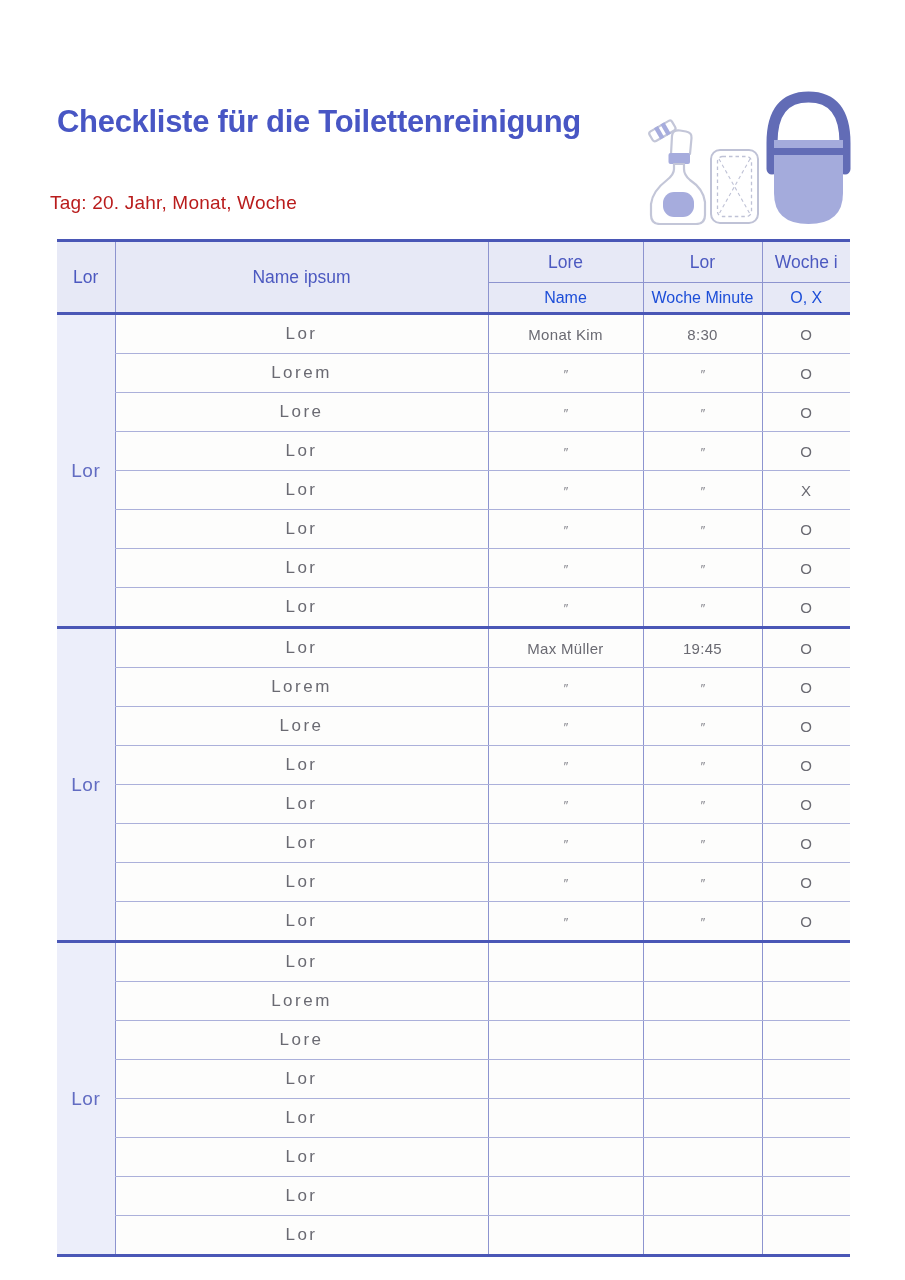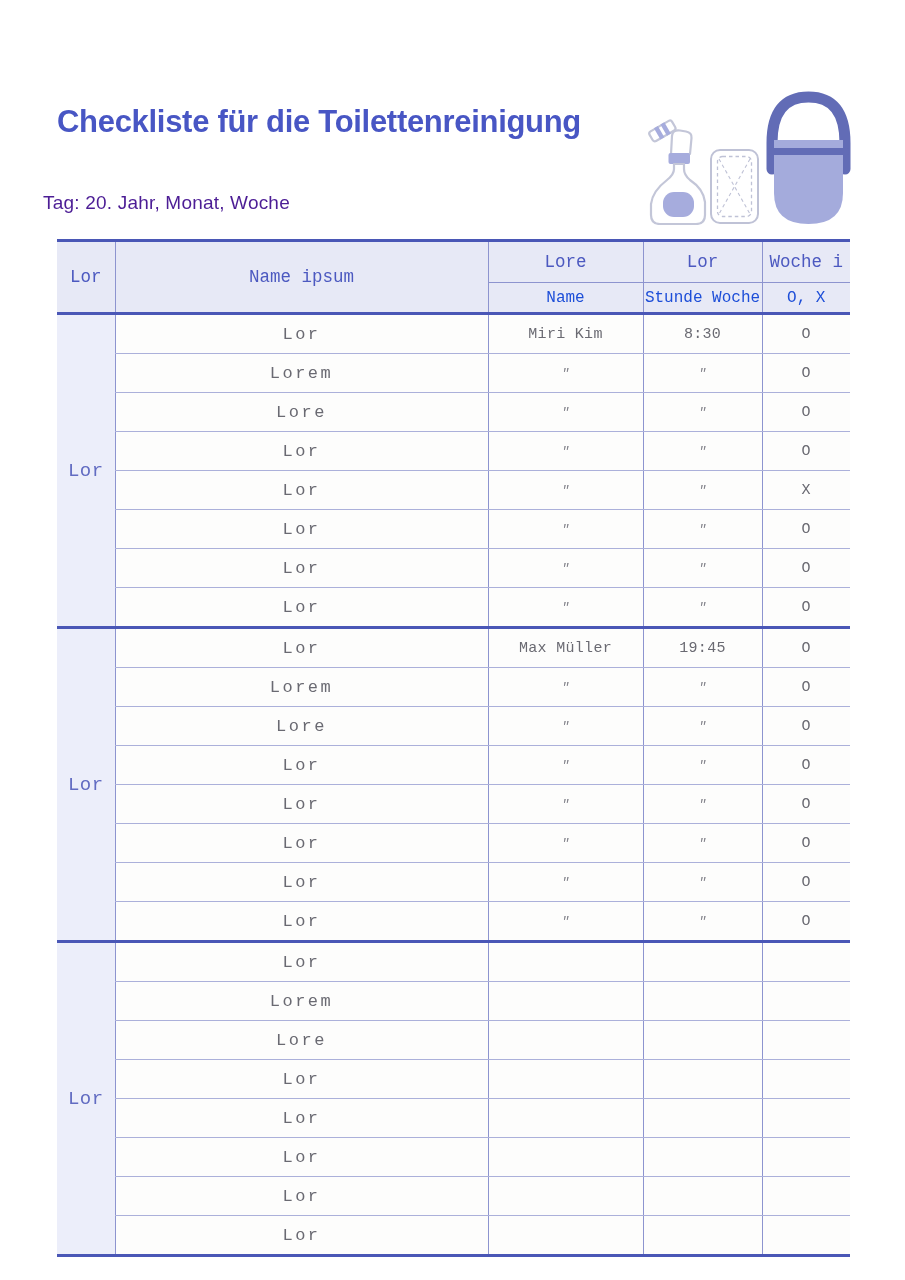--- a/index.html
+++ b/index.html
@@ -5,26 +5,26 @@
   html,body { margin:0; padding:0; background:#ffffff; }
   .page {
     position:relative; width:905px; height:1280px; background:#ffffff;
     font-family:"Liberation Sans", sans-serif; overflow:hidden;margin-top:32px;
   }
   .title {
     position:absolute; left:57px; top:72px;
     font-size:31px; font-weight:700; color:#4856c4; letter-spacing:-0.3px;
   }
   .subtitle {
-    position:absolute; left:43px; top:160px;
-    font-size:19px; font-weight:400; color:#4c1d95; letter-spacing:0.2px;
+    position:absolute; left:50px; top:160px;
+    font-size:19px; font-weight:400; color:#b91c1c; letter-spacing:0.2px;
   }
   .icons-svg { position:absolute; left:641px; top:53px; }
 
-  .table-wrap { position:absolute; left:57px; top:207px; width:793px;font-family:Liberation Mono, monospace; }
+  .table-wrap { position:absolute; left:57px; top:207px; width:793px; }
   table.checklist {
     border-collapse:collapse; table-layout:fixed; width:793px;
     border-top:3px solid #4a57b6; border-bottom:3.5px solid #4a57b6;
   }
   thead { border-bottom:3px solid #4a57b6; }
   tbody { border-top:3px solid #4a57b6; }
   thead th { background:#e7e9f6; font-weight:500; padding:0; }
   tr.h-top th { height:40px; font-size:17.5px; color:#4c59c0; }
   tr.h-sub th { height:29px; font-size:16px; color:#1d4ed8; font-weight:400; }
   tr.h-top th.split { border-bottom:1px solid #8d94cf; }
@@ -87,29 +87,29 @@
       <thead>
         <tr class="h-top">
           <th rowspan="2">Lor</th>
           <th rowspan="2" class="cell-v">Name ipsum</th>
           <th class="cell-v split">Lore</th>
           <th class="cell-v split">Lor</th>
           <th class="cell-v split">Woche i</th>
         </tr>
         <tr class="h-sub">
           <th class="cell-v">Name</th>
-          <th class="cell-v">Stunde Woche</th>
+          <th class="cell-v">Woche Minute</th>
           <th class="cell-v">O, X</th>
         </tr>
       </thead>
     <tbody>
           <tr>
             <td class="group-cell" rowspan="8">Lor</td>
             <td class="task cell-v">Lor</td>
-            <td class="name cell-v">Miri Kim</td>
+            <td class="name cell-v">Monat Kim</td>
             <td class="time cell-v">8:30</td>
             <td class="check cell-v">O</td>
           </tr>
           <tr>
             <td class="task cell-v">Lorem</td>
             <td class="name cell-v"><span class="ditto">″</span></td>
             <td class="time cell-v"><span class="ditto">″</span></td>
             <td class="check cell-v">O</td>
           </tr>
           <tr>

